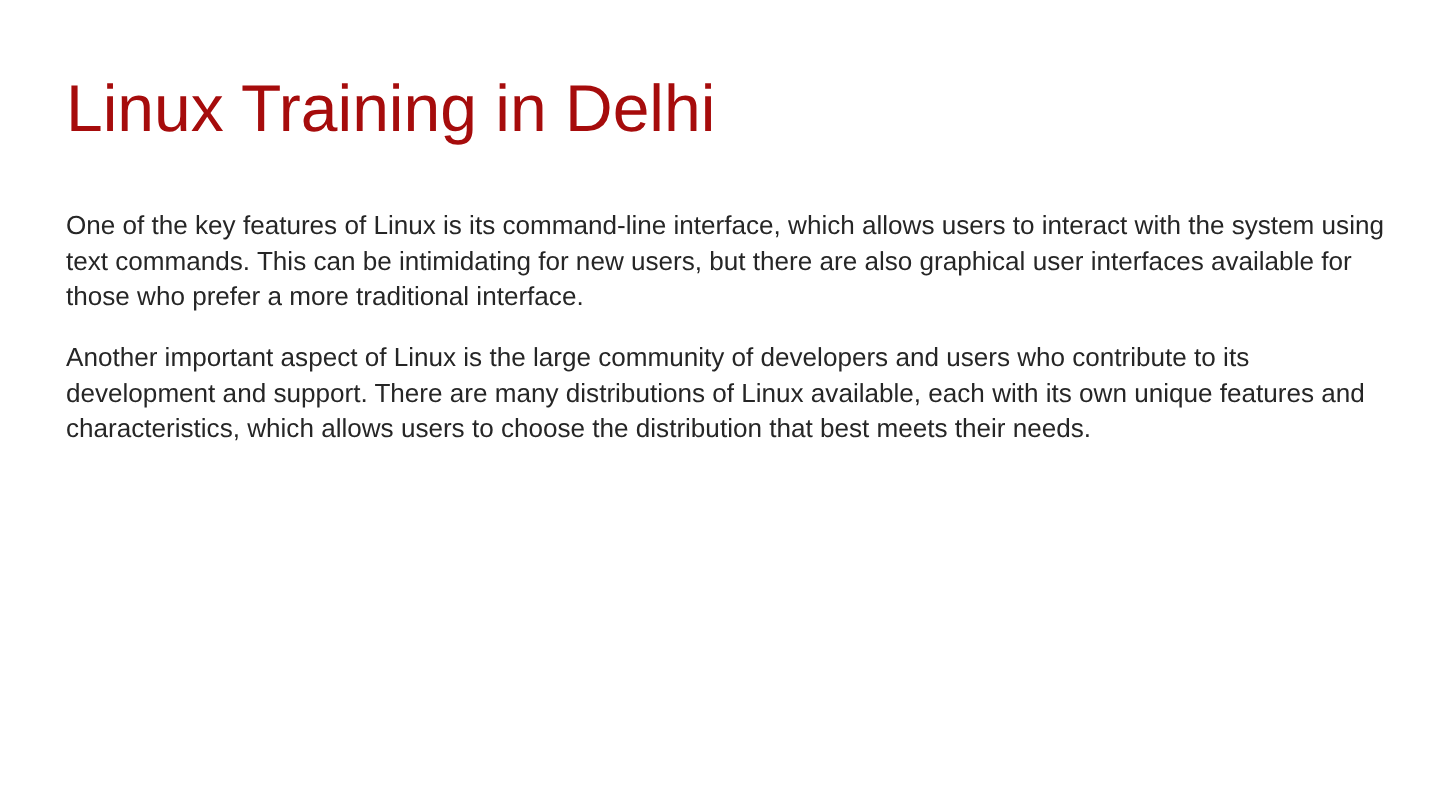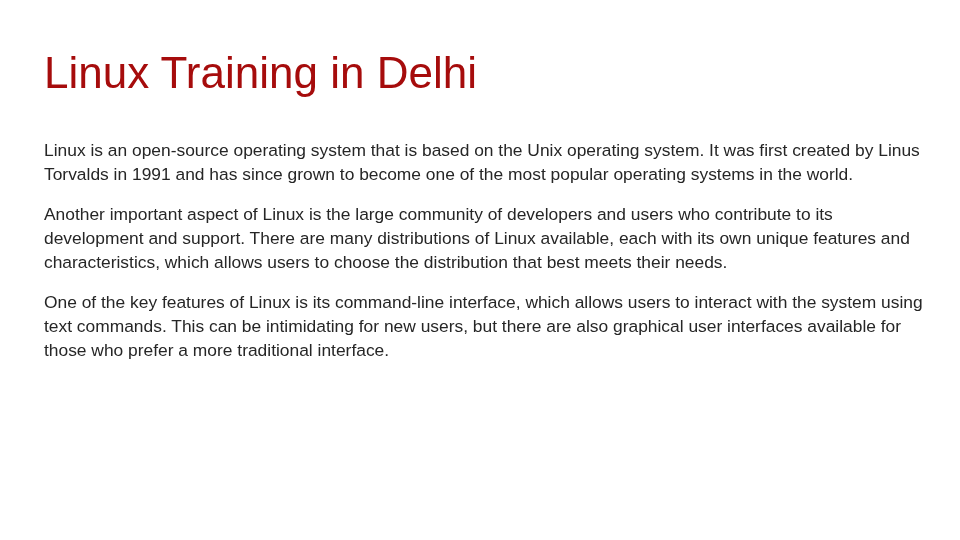--- a/index.html
+++ b/index.html
@@ -50,18 +50,17 @@
   }
 </style>
 </head>
 <body>
 
 <div class="slide">
 
   <h1 class="slide-title">Linux Training in Delhi</h1>
 
   <div class="body-block">
-    <p class="para">Linux is an open-source operating system that is based on the Unix operating system. It was first created by Linus Torvalds in 1991 and has since grown to become one of the most popular operating systems in the world.</p>
+    <p class="para">One of the key features of Linux is its command-line interface, which allows users to interact with the system using text commands. This can be intimidating for new users, but there are also graphical user interfaces available for those who prefer a more traditional interface.</p>
     <p class="para">Another important aspect of Linux is the large community of developers and users who contribute to its development and support. There are many distributions of Linux available, each with its own unique features and characteristics, which allows users to choose the distribution that best meets their needs.</p>
-    <p class="para">One of the key features of Linux is its command-line interface, which allows users to interact with the system using text commands. This can be intimidating for new users, but there are also graphical user interfaces available for those who prefer a more traditional interface.</p>
   </div>
 
 </div>
 
 </body></html>

